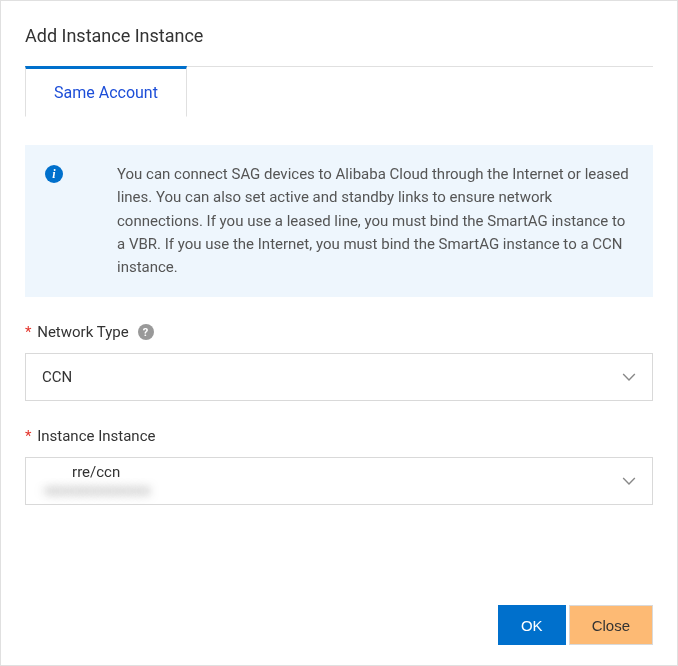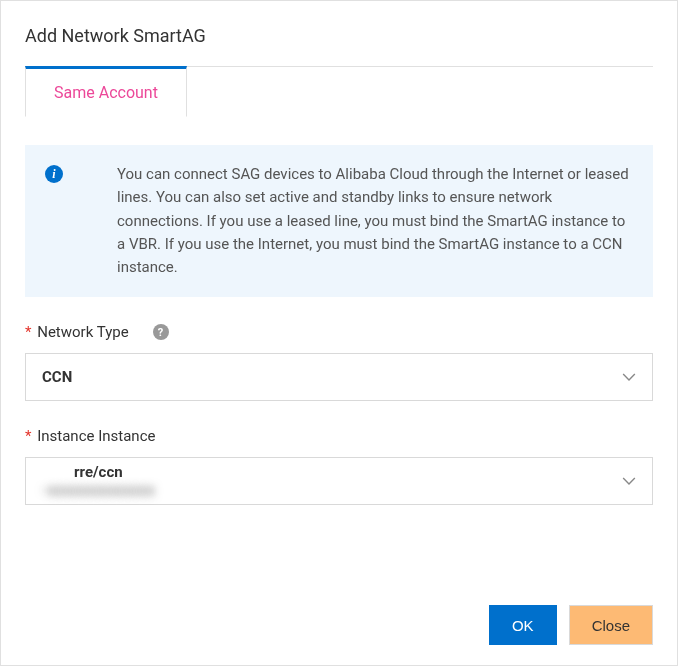--- a/index.html
+++ b/index.html
@@ -28,21 +28,21 @@
       border-top: 1px solid #e0e0e0;
       margin-bottom: 0;
     }
     .tabs {
       display: flex;
       margin-top: -1px;
     }
     .tab {
       padding: 14px 28px;
       font-size: 16px;
-      color: #ec4899;
+      color: #1d4ed8;
       border: 1px solid #e0e0e0;
       border-top: 3px solid #0070cc;
       border-bottom: 1px solid #fff;
       background: #fff;
       cursor: pointer;
       margin-top: 0;
     }
     .info-box {
       background: #eef6fd;
       padding: 18px 20px 18px 20px;
@@ -74,21 +74,21 @@
       margin-left: 40px;
     }
     .form-group {
       margin-top: 26px;
     }
     .form-label {
       font-size: 15px;
       color: #333;
       display: flex;
       align-items: center;
-      gap: 24px;
+      gap: 9px;
       margin-bottom: 12px;
     }
     .required {
       color: #e3352c;
       margin-right: 2px;
     }
     .help-icon {
       width: 16px;
       height: 16px;
       border-radius: 50%;
@@ -104,21 +104,20 @@
     .select-box {
       border: 1px solid #d9d9d9;
       height: 48px;
       display: flex;
       align-items: center;
       justify-content: space-between;
       padding: 0 16px;
       cursor: pointer;
       font-size: 15px;
       color: #333;
-      font-weight: bold;
     }
     .select-value {
       display: flex;
       align-items: center;
       gap: 0;
       flex-direction: column;
     }
     .chevron {
       width: 14px;
       height: 14px;
@@ -127,21 +126,21 @@
     .blurred {
       color: transparent;
       text-shadow: 0 0 8px rgba(130,130,130,0.9);
       user-select: none;
     }
     .footer {
       position: absolute;
       bottom: 20px;
       right: 24px;
       display: flex;
-      gap: 12px;
+      gap: 3px;
     }
     .btn {
       height: 40px;
       padding: 0 22px;
       font-size: 15px;
       cursor: pointer;
       border: 1px solid #d9d9d9;
       background: #fdba74;
       color: #333;
       display: flex;
@@ -151,21 +150,21 @@
     .btn-primary {
       background: #0070cc;
       border-color: #0070cc;
       color: #fff;
     }
   </style>
 </head>
 <body>
 
 <div class="dialog">
-  <h2 class="dialog-title">Add Network SmartAG</h2>
+  <h2 class="dialog-title">Add Instance Instance</h2>
   <hr class="divider">
 
   <div class="tabs">
     <div class="tab">Same  Account</div>
   </div>
 
   <div class="info-box">
     <div class="info-icon">i</div>
     <div class="info-text">You can connect SAG devices to Alibaba Cloud through the Internet or leased lines. You can also set active and standby links to ensure network connections. If you use a leased line, you must bind the SmartAG instance to a VBR. If you use the Internet, you must bind the SmartAG instance to a CCN instance.</div>
   </div>

